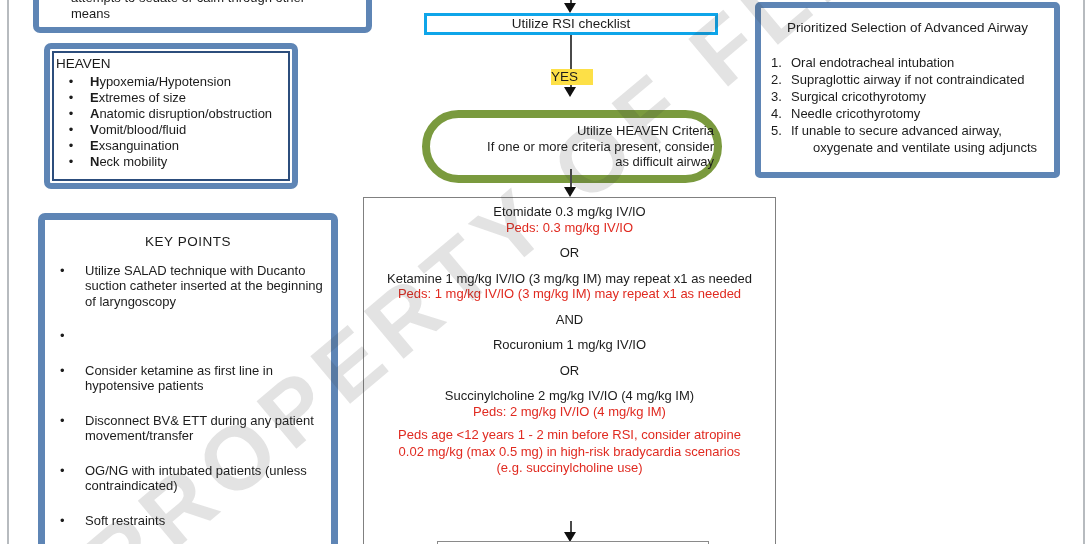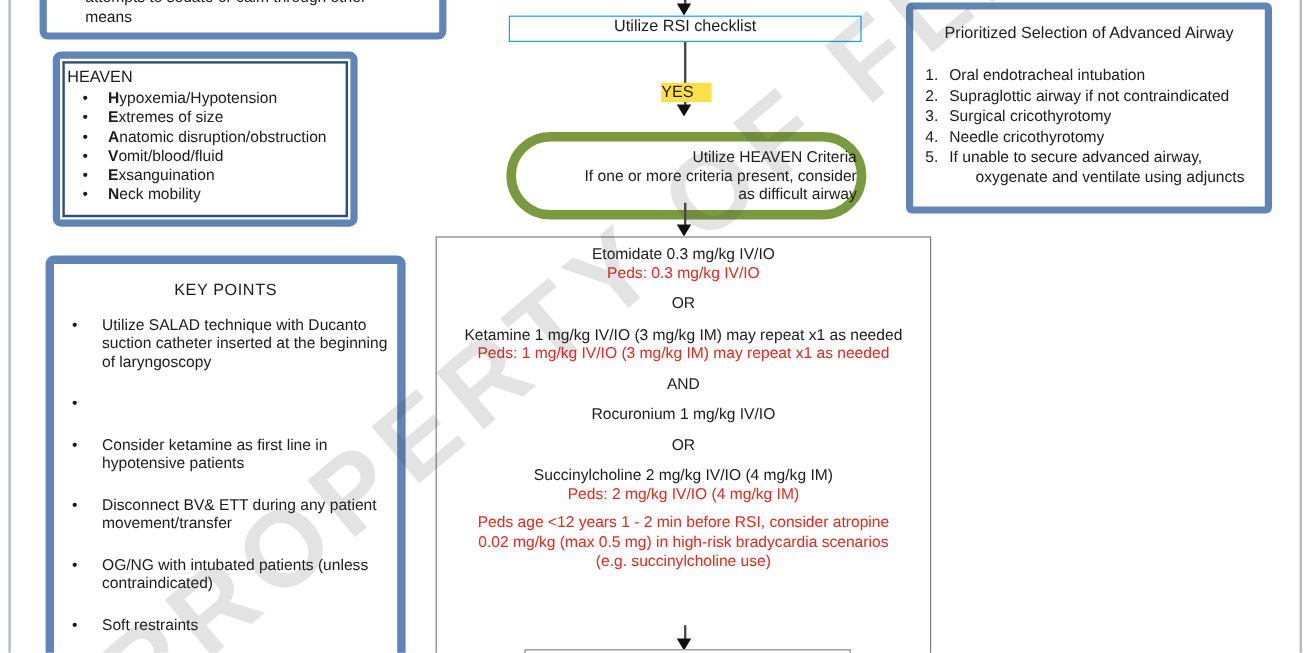--- a/index.html
+++ b/index.html
@@ -43,22 +43,22 @@
   .b-item .lead{font-weight:bold;}
   .key-points-box{left:38px;top:213px;width:300px;height:400px;border-width:7px;}
   .kp-title{text-align:center;font-size:13.5px;margin-top:14px;letter-spacing:0.5px;}
   .kp-list{list-style:none;margin-top:13px;}
   .kp-item{display:flex;margin-bottom:19px;line-height:15.5px;}
   .kp-item .bullet{width:12px;margin-left:15px;margin-right:13px;flex:0 0 auto;}
   .kp-item .txt{width:248px;}
   
   .stem{position:absolute;width:2px;background:var(--line-gray);z-index:2;}
   .arrow-head{position:absolute;width:0;height:0;border-left:6.5px solid transparent;border-right:6.5px solid transparent;border-top:10px solid #101010;z-index:2;}
-  .rsi-box{left:424px;top:13px;width:294px;height:22px;background:#fff;border:1px solid #0ea5e9;
-    display:flex;align-items:flex-start;justify-content:center;font-size:13.5px;z-index:2;}
+  .rsi-box{left:424px;top:13px;width:294px;height:22px;background:#fff;border:3px solid #0ea5e9;
+    display:flex;align-items:center;justify-content:center;font-size:13.5px;z-index:2;}
   .yes-label{left:551px;top:69px;width:42px;text-align:left;background:#fde047;font-size:13.5px;z-index:3;}
   .heaven-oval{left:422px;top:110px;width:300px;height:73px;background:#fff;border:8px solid var(--accent-green);
     border-radius:40px;display:flex;flex-direction:column;align-items:flex-end;justify-content:center;
     text-align:center;line-height:15.5px;z-index:2;}
   .med-box{left:363px;top:197px;width:413px;height:368px;background:#fff;border:1px solid var(--border-gray);
     text-align:center;padding-top:6px;z-index:2;}
   .med-main{color:var(--ink);}
   .med-peds{color:var(--red-text);}
   .med-conn{margin:10px 0;}
   .med-note{margin-top:8px;color:var(--red-text);line-height:16.5px;}

